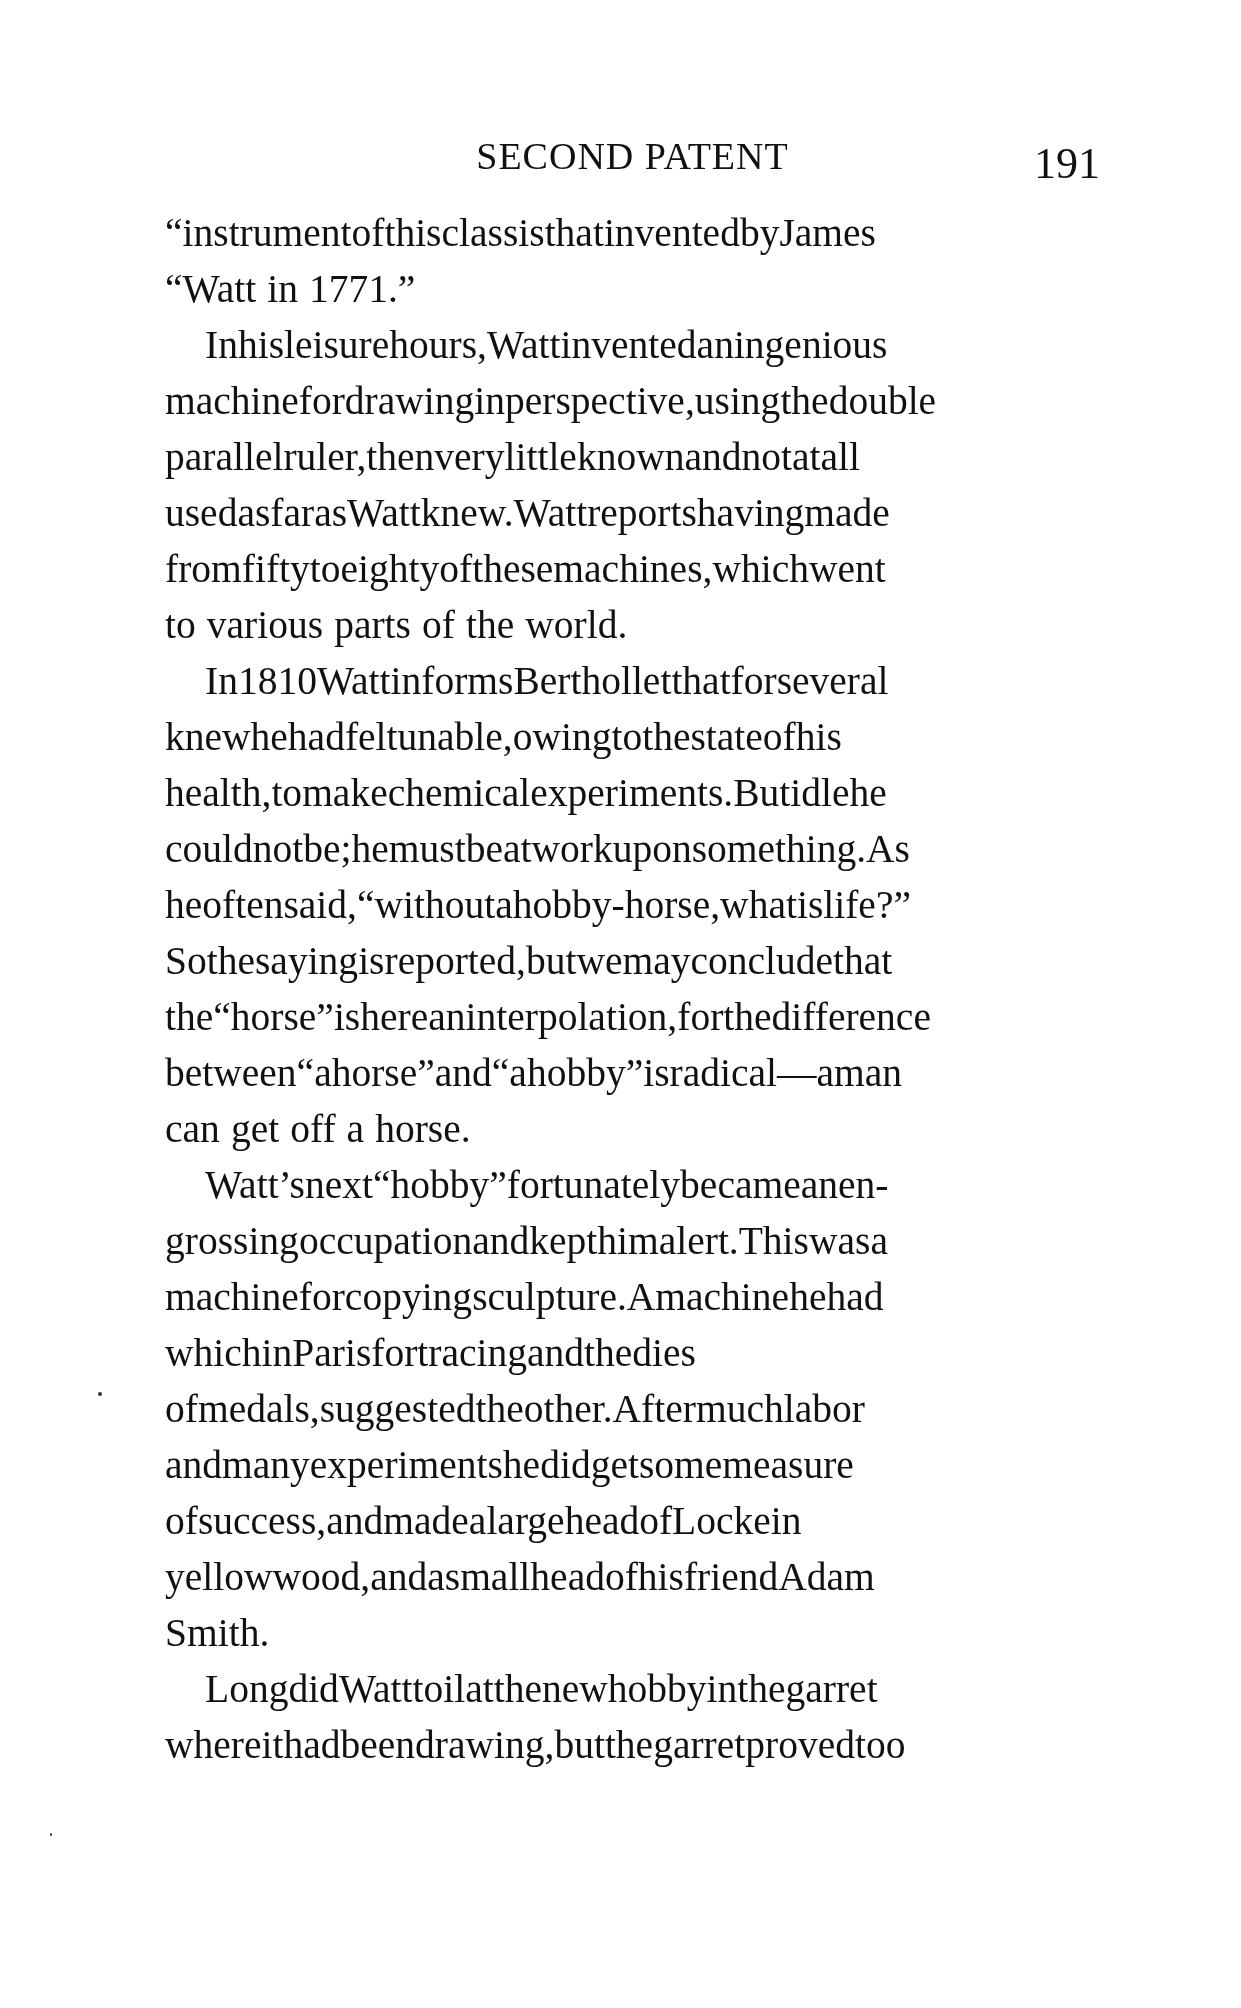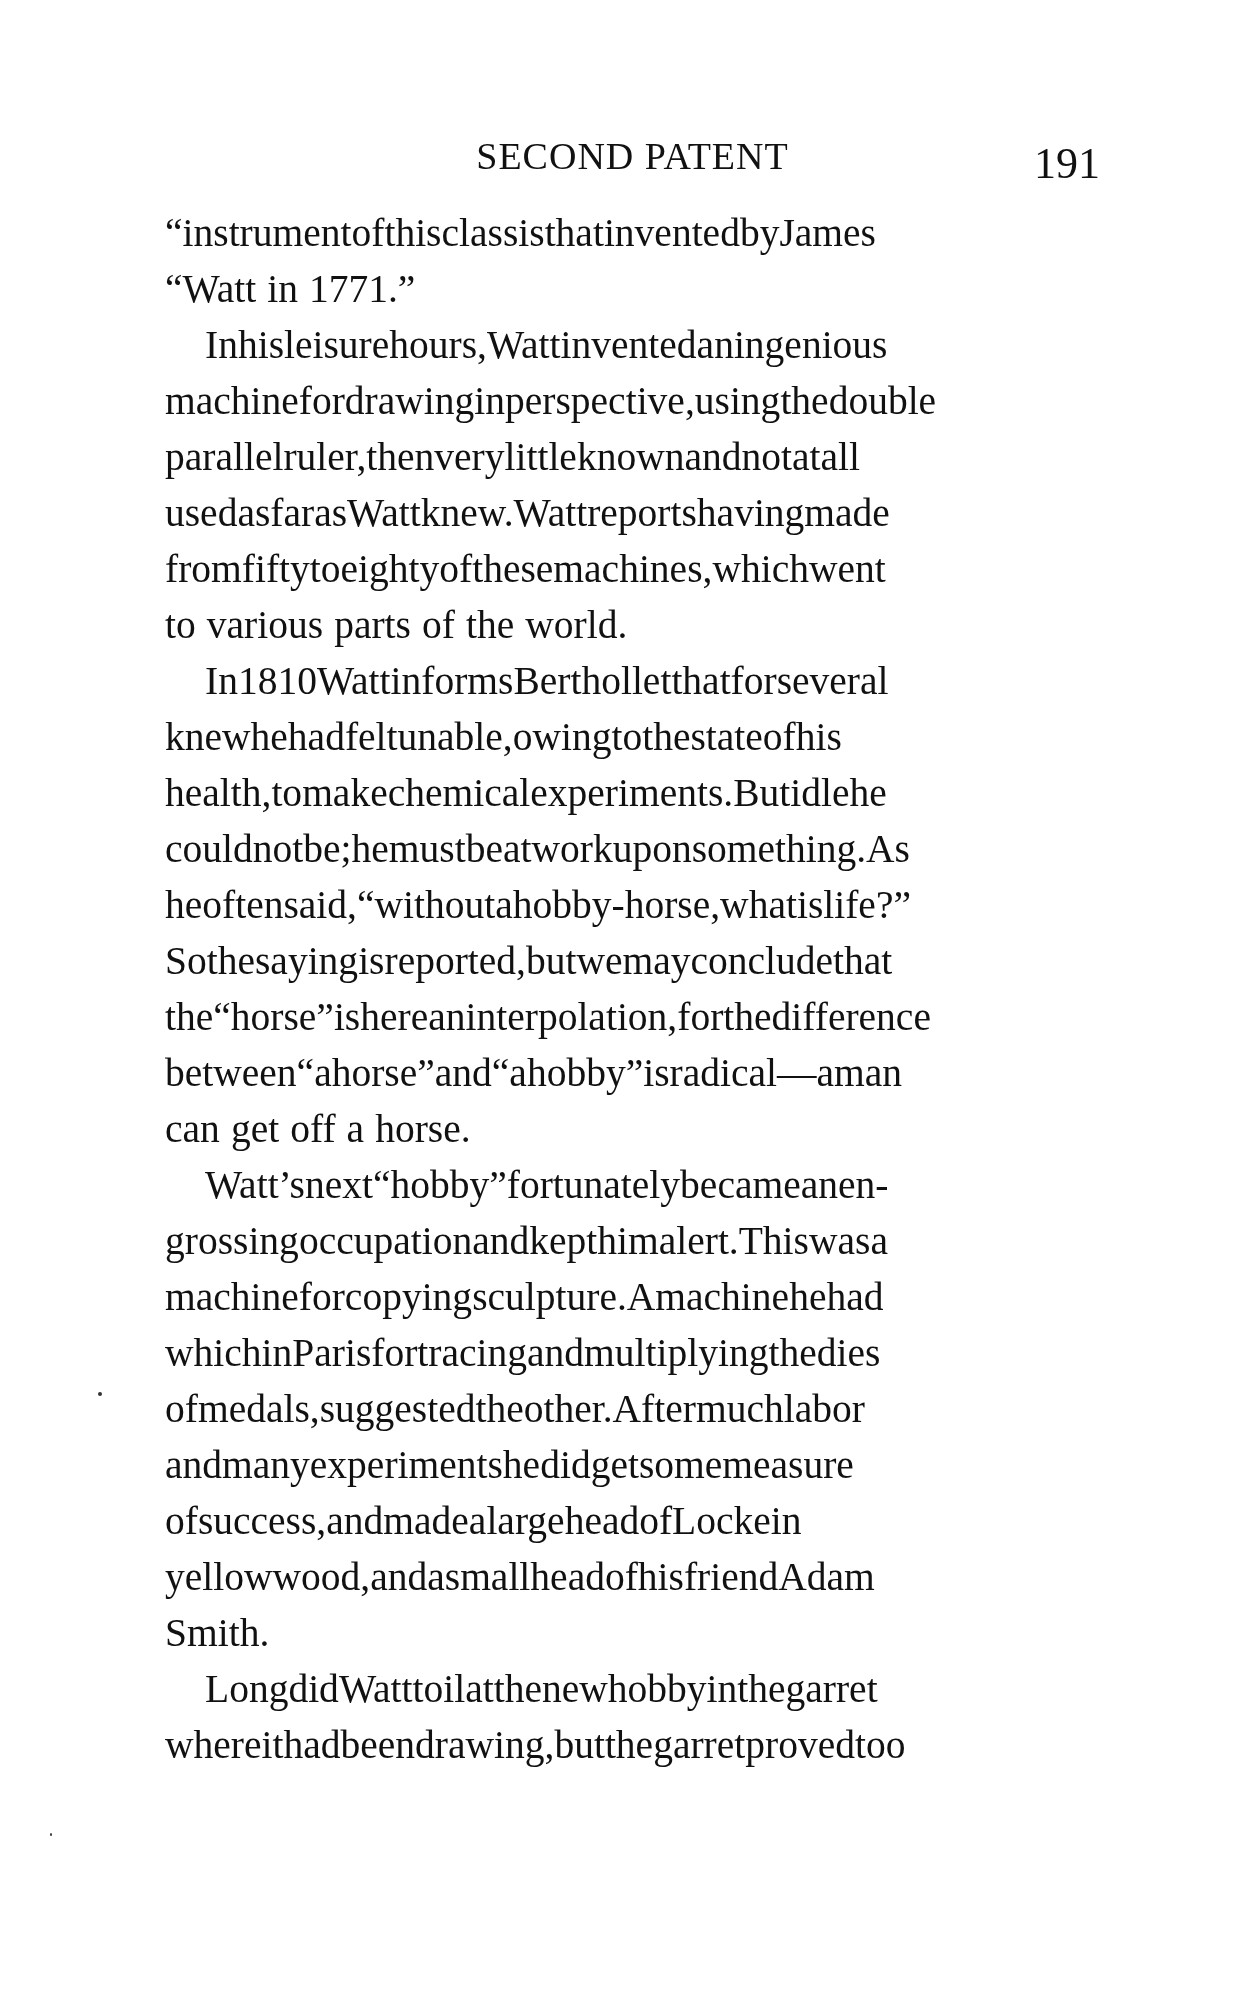--- a/index.html
+++ b/index.html
@@ -273,21 +273,20 @@
       </div>
     </div>
     <div class="line">
       <div class="line-inner">
         <span>which</span>
         <span>in</span>
         <span>Paris</span>
         <span>for</span>
         <span>tracing</span>
         <span>and</span>
-        <span>multiplying</span>
         <span>the</span>
         <span>dies</span>
       </div>
     </div>
     <div class="line">
       <div class="line-inner">
         <span>of</span>
         <span>medals,</span>
         <span>suggested</span>
         <span>the</span>

